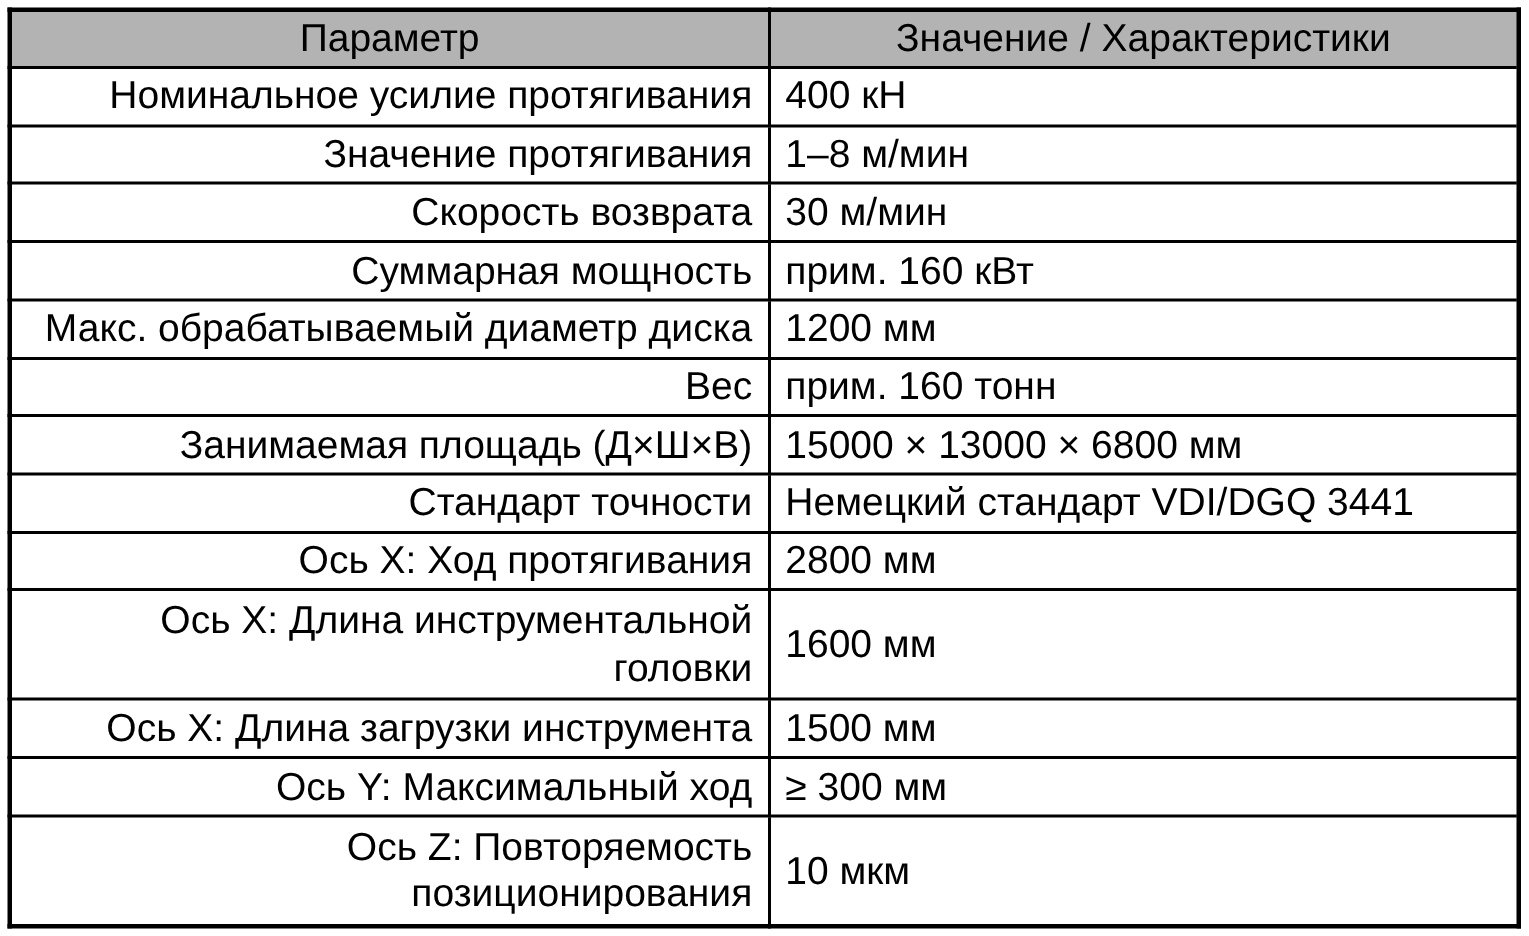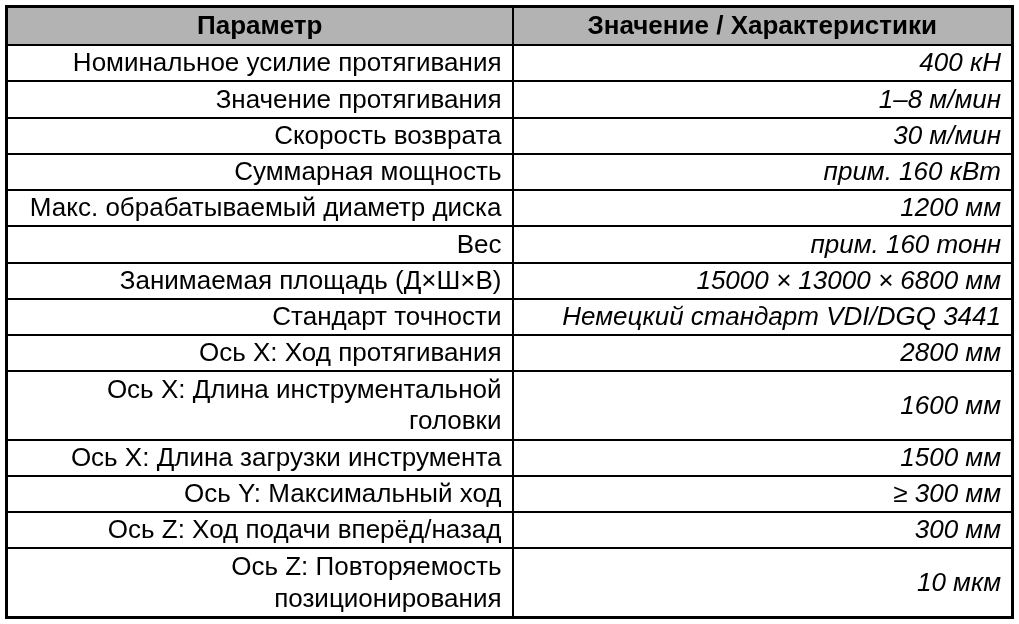--- a/index.html
+++ b/index.html
@@ -27,33 +27,32 @@
     border: 2px solid #000000;
     font-size: 26px;
     line-height: 1.22;
     color: #000000;
     padding: 1px 10px;
     vertical-align: middle;
     overflow: hidden;
   }
   table.spec th {
     background: #b3b3b3;
-    font-weight: bold;
+    font-weight: normal;
     text-align: center;
     height: 34px;
   }
   col.c-param { width: 50.3%; }
   col.c-value { width: 49.7%; }
   td.param {
     text-align: right;
     height: 31px;
   }
   td.value {
-    text-align: right;
-    font-style: italic;
+    text-align: left;
   }
 </style>
 </head>
 <body>
 
 <div class="page">
   <table class="spec">
     <colgroup>
       <col class="c-param">
       <col class="c-value">
@@ -107,22 +106,18 @@
         </tr>
         <tr>
           <td class="param">Ось X: Длина загрузки инструмента</td>
           <td class="value">1500 мм</td>
         </tr>
         <tr>
           <td class="param">Ось Y: Максимальный ход</td>
           <td class="value">≥ 300 мм</td>
         </tr>
         <tr>
-          <td class="param">Ось Z: Ход подачи вперёд/назад</td>
-          <td class="value">300 мм</td>
-        </tr>
-        <tr>
           <td class="param">Ось Z: Повторяемость позиционирования</td>
           <td class="value">10 мкм</td>
         </tr>
       </tbody>
   </table>
 </div>
 
 </body></html>

